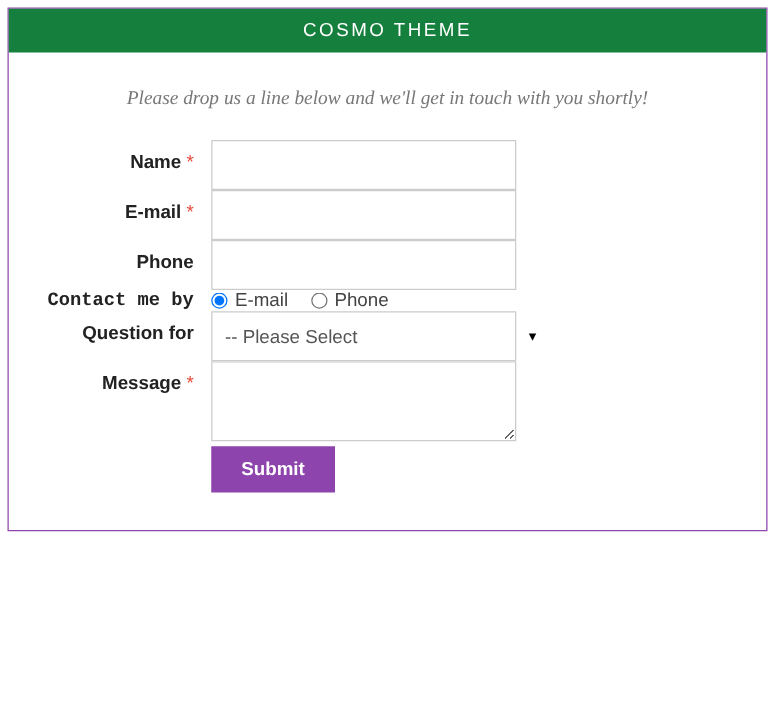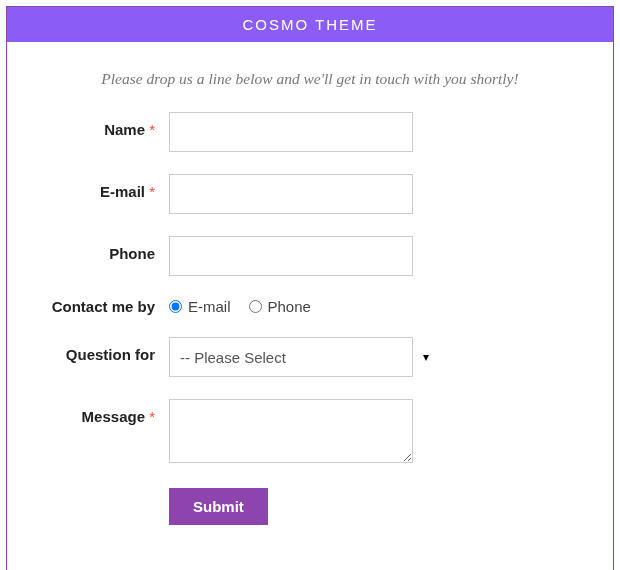--- a/index.html
+++ b/index.html
@@ -8,21 +8,21 @@
     background: #fff;
     padding: 6px;
     font-size: 15px;
     color: #333;
   }
   .card {
     width: 608px;
     border: 1px solid #8e44ad;
   }
   .card-header {
-    background: #8b5cf6;
+    background: #15803d;
     color: #fff;
     text-align: center;
     letter-spacing: 2px;
     font-size: 15px;
     padding: 9px 0;
     font-weight: 400;
   }
   .card-body {
     padding: 24px 30px 30px 30px;
   }
@@ -31,32 +31,31 @@
     color: #777;
     text-align: center;
     font-family: Georgia, "Times New Roman", serif;
     font-size: 15.5px;
     margin: 2px 50px 22px 50px;
     line-height: 1.45;
   }
   .form-row {
     display: flex;
     align-items: flex-start;
-    margin-bottom: 22px;
   }
   .form-row.align-center { align-items: center; }
   .label-col {
     width: 132px;
     text-align: right;
     padding-right: 14px;
     font-weight: 700;
     color: #222;
     padding-top: 9px;
   }
-  .align-center .label-col { padding-top: 0; }
+  .align-center .label-col { padding-top: 0; font-family: Liberation Mono, monospace; }
   .req { color: #e74c3c; font-weight: 400; }
   .field-col { flex: 0 0 auto; }
   .text-input, .select-input, .textarea-input {
     width: 244px;
     border: 1px solid #ccc;
     font-size: 15px;
     font-family: inherit;
     padding: 8px 10px;
     color: #555;
     background: #fff;

